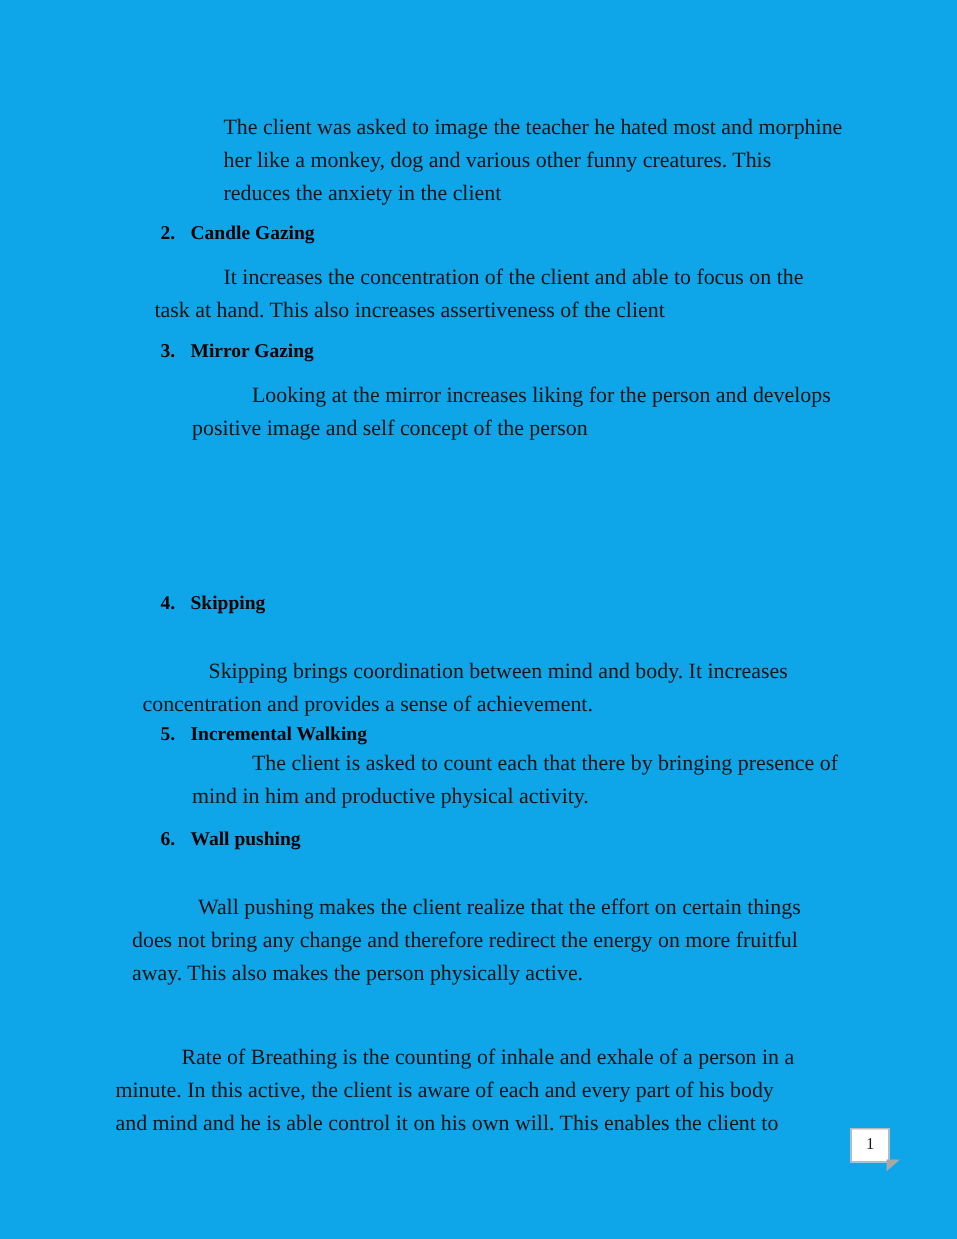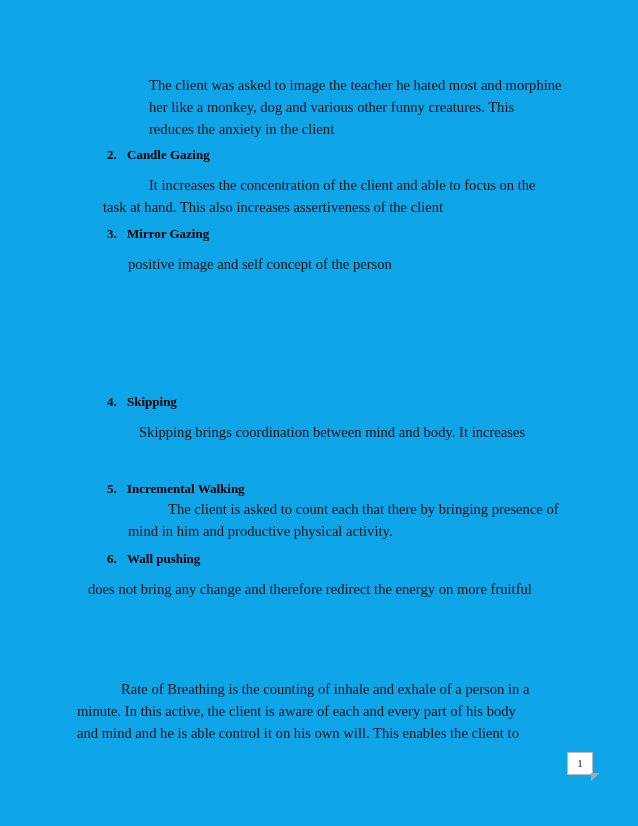--- a/index.html
+++ b/index.html
@@ -49,21 +49,21 @@
     font-size: 14.6px;
     line-height: 22px;
     color: #121212;
   }
   .para .ln {
     display: block;
     white-space: pre;
   }
   .ind1 { padding-left: 46px; }
   .ind2 { padding-left: 40px; }
-  .ind3 { padding-left: 44px; }
+  .ind3 { padding-left: 44px; margin-top: 16px; }
 
   
   .page-badge {
     position: absolute;
     left: 567px;
     top: 752px;
     width: 26px;
     height: 23px;
   }
   .page-badge .badge-box {
@@ -117,43 +117,47 @@
     </div>
     <div class="para" style="left:103px; top:174px; width:470px;">
       <span class="ln ind1">It increases the concentration of the client and able to focus on the</span>
       <span class="ln">task at hand. This also increases assertiveness of the client</span>
     </div>
 
     <div class="heading" style="left:107px; top:223px;">
       <span class="num">3.</span><span class="htext">Mirror Gazing</span>
     </div>
     <div class="para" style="left:128px; top:253px; width:450px;">
+      <span class="ln ind2">Looking at the mirror increases liking for the person and develops</span>
       <span class="ln">positive image and self concept of the person</span>
     </div>
 
     <div class="heading" style="left:107px; top:391px;">
       <span class="num">4.</span><span class="htext">Skipping</span>
     </div>
     <div class="para" style="left:95px; top:421px; width:470px;">
       <span class="ln ind3">Skipping brings coordination between mind and body. It increases</span>
+      <span class="ln">concentration and provides a sense of achievement.</span>
     </div>
 
     <div class="heading" style="left:107px; top:478px;">
       <span class="num">5.</span><span class="htext">Incremental Walking</span>
     </div>
     <div class="para" style="left:128px; top:498px; width:450px;">
       <span class="ln ind2">The client is asked to count each that there by bringing presence of</span>
       <span class="ln">mind in him and productive physical activity.</span>
     </div>
 
     <div class="heading" style="left:107px; top:548px;">
       <span class="num">6.</span><span class="htext">Wall pushing</span>
     </div>
     <div class="para" style="left:88px; top:578px; width:490px;">
+      <span class="ln ind3">Wall pushing makes the client realize that the effort on certain things</span>
       <span class="ln">does not bring any change and therefore redirect the energy on more fruitful</span>
+      <span class="ln">away. This also makes the person physically active.</span>
     </div>
 
     <div class="para" style="left:77px; top:678px; width:500px;">
       <span class="ln ind3">Rate of Breathing is the counting of inhale and exhale of a person in a</span>
       <span class="ln">minute. In this active, the client is aware of each and every part of his body</span>
       <span class="ln">and mind and he is able control it on his own will. This enables the client to</span>
     </div>
 
     <div class="page-badge">
       <div class="badge-box"></div>

